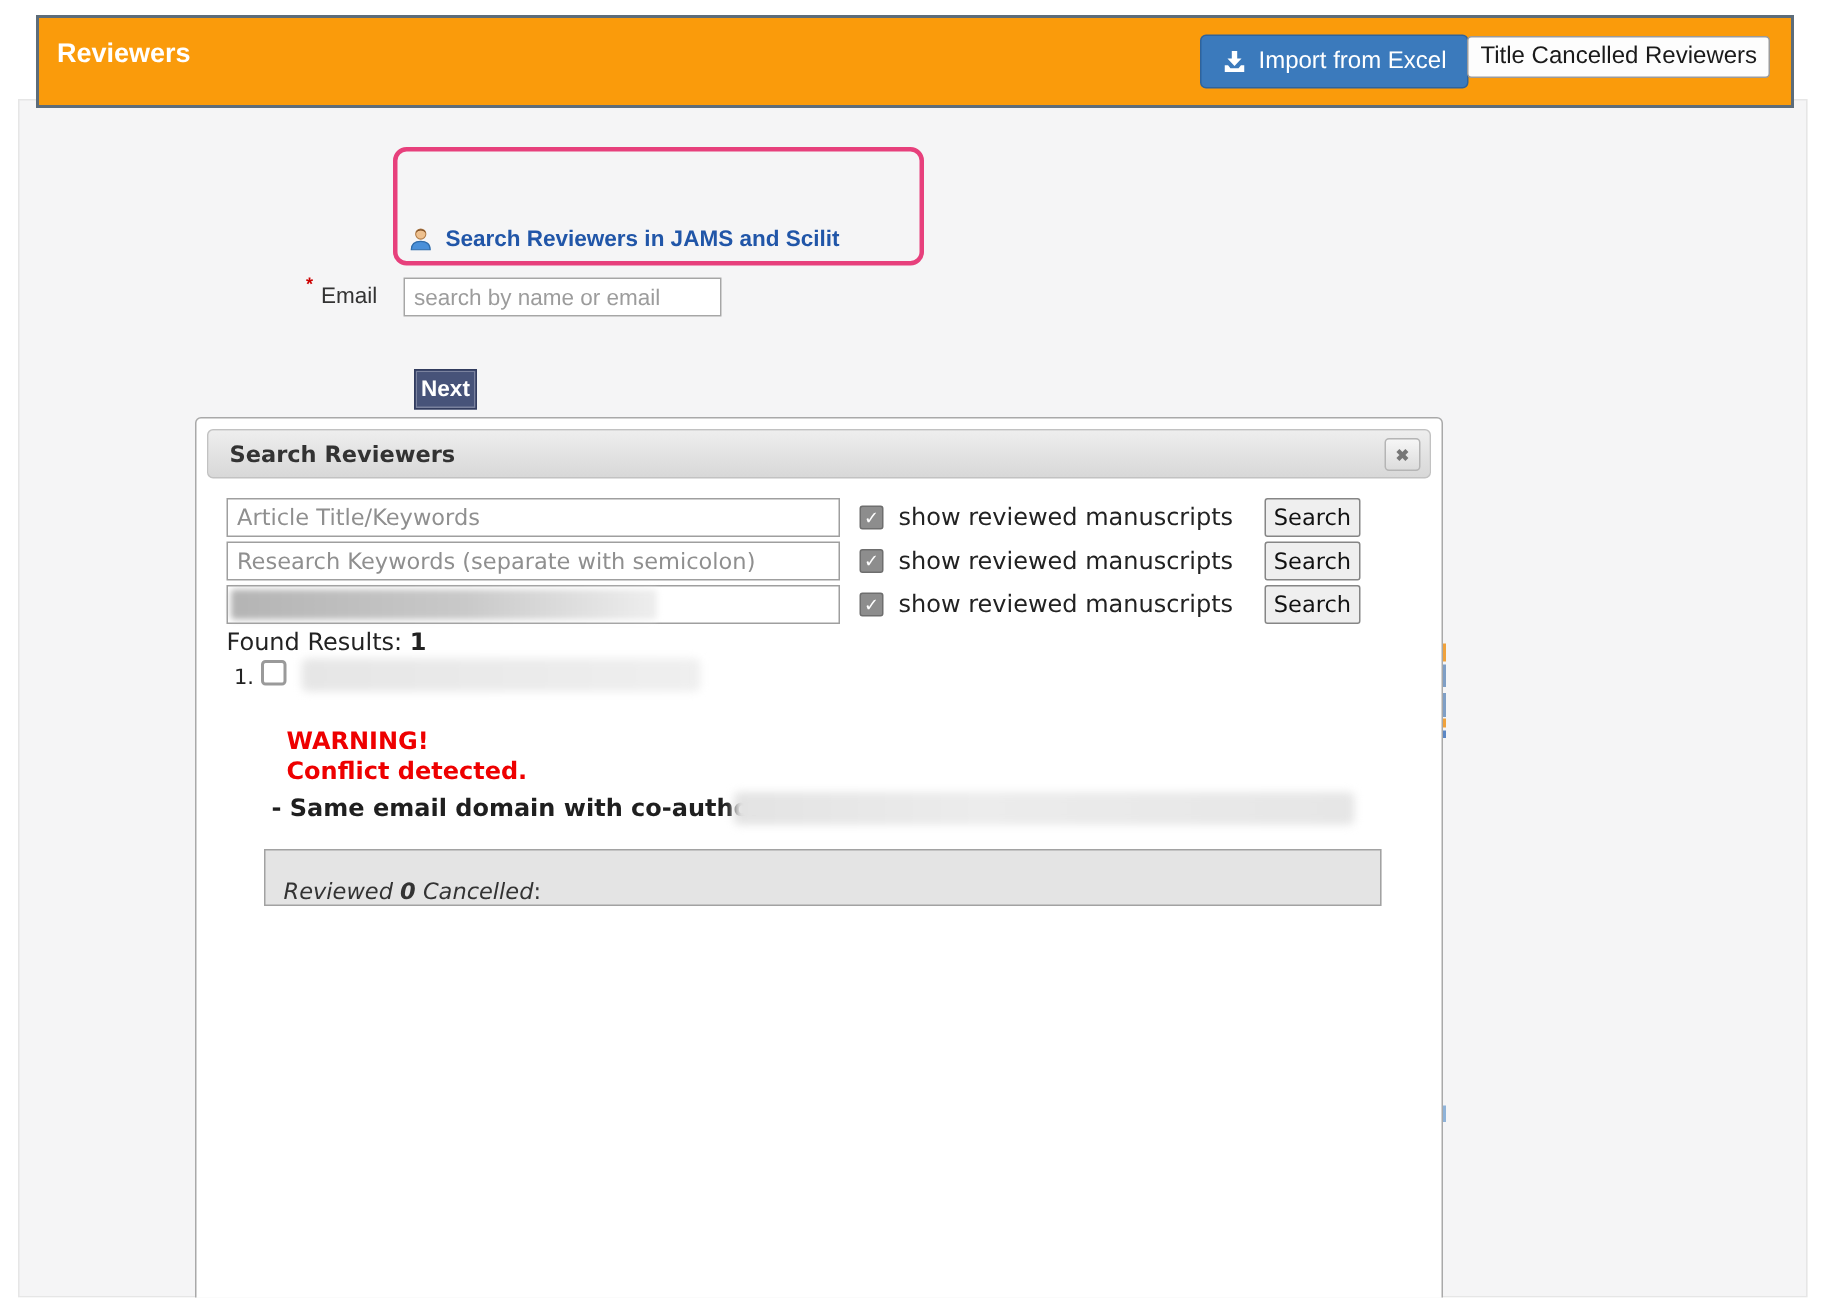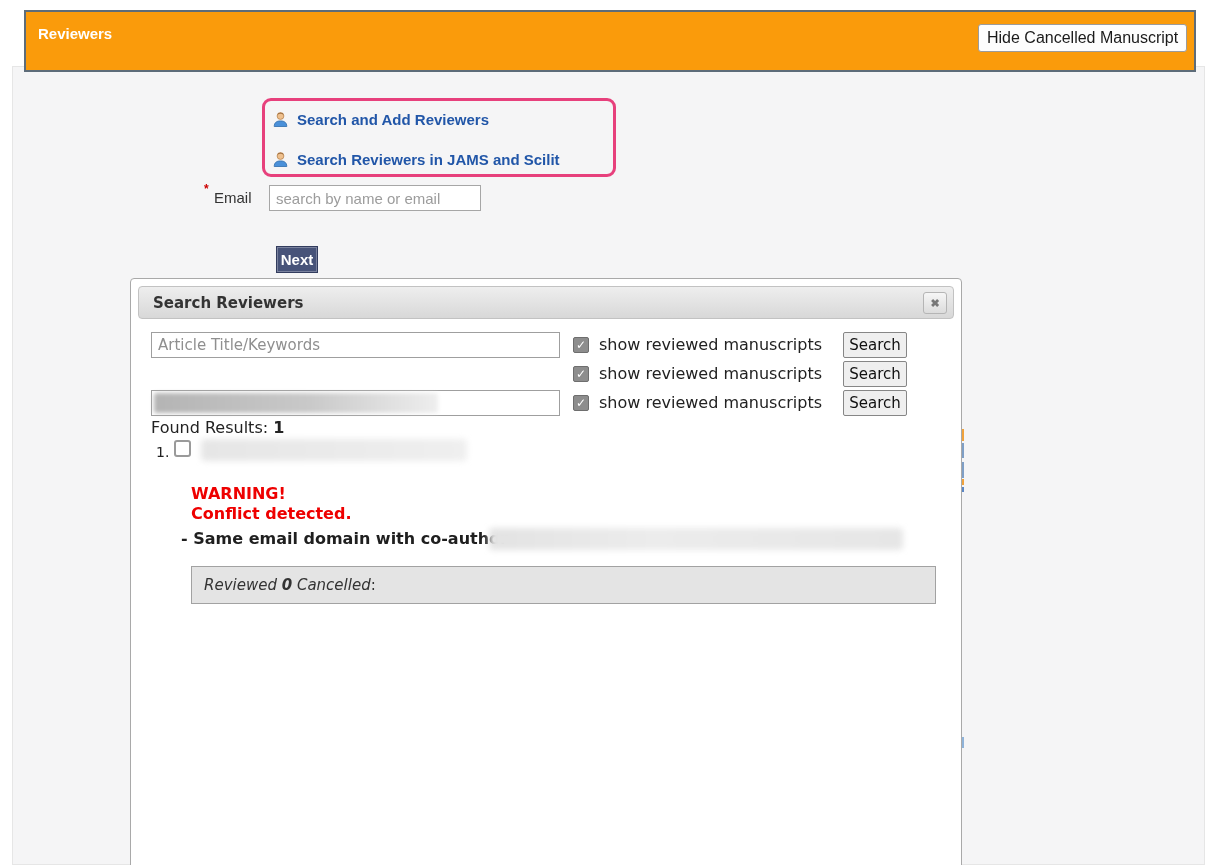--- a/index.html
+++ b/index.html
@@ -9,21 +9,21 @@
 
   
   #page { position:relative; width:1217px; height:865px; background:#fff; }
   .panel { left:12px; top:66px; width:1193px; height:799px;
            background:#f5f5f6; border:1px solid #e6e6e6; z-index:0; }
 
   
   .orange-header { left:24px; top:10px; width:1172px; height:62px;
                    background:#fa9b0b; border:2px solid #5d6c79; z-index:1; }
   .orange-title { position:absolute; left:12px; top:13px; color:#fff;
-                  font-size:15px; font-weight:bold; }
+                  font-size:18px; font-weight:bold; }
   .btn-import { position:absolute; left:774px; top:11px; height:36px;
                 padding:0 14px; background:#3b7abc; border:1px solid #2e639c;
                 border-radius:4px; color:#fff; font-size:16px;
                 display:flex; align-items:center; gap:8px; cursor:pointer; }
   .btn-hide { position:absolute; left:952px; top:12px; height:28px;
               padding:0 8px; background:#fdfdfd; border:1px solid #9b9b9b;
               border-radius:3px; color:#1a1a1a; font-size:16px;
               display:flex; align-items:center; cursor:pointer; }
 
   
@@ -102,59 +102,58 @@
            font-weight:bold; font-size:16px; }
   .warning2 { position:absolute; left:60px; top:225px; color:#ee0000;
            font-weight:bold; font-size:16px; }
 
   .conflict-line { position:absolute; left:50px; top:250px; color:#1f1f1f;
            font-weight:bold; font-size:16px; }
   .conflict-blur { position:absolute; left:358px; top:249px; width:414px; height:22px;
            background:linear-gradient(90deg,#e3e3e3,#ececec 40%,#e6e6e6);
            filter:blur(3px); border-radius:4px; }
 
-  .reviewed-bar { position:absolute; left:60px; top:287px; width:745px; height:38px;
+  .reviewed-bar { position:absolute; left:45px; top:287px; width:745px; height:38px;
            background:#e4e4e4; border:1px solid #a2a2a2;
-           display:flex; align-items:center; padding-left:12px;
+           display:flex; align-items:flex-end; padding-left:12px;
            font-size:15px; color:#333; }
   .rv-it { font-style:italic; } .rv-b { font-weight:bold; font-style:italic; }
   .reviewed-bar span { white-space:pre; }
 
   .btn-add { position:absolute; left:321px; top:336px; width:210px; height:27px;
            background:#f1f1f1; border:1px solid #8c8c8c; border-radius:2px;
            font-size:16px; color:#111; font-family:"DejaVu Sans",sans-serif; cursor:pointer; }
 
   .icon-svg { display:block; }
 </style>
 </head>
 <body>
 
 <div id="page">
 
   <div class="abs panel"></div>
 
   <div class="abs orange-header">
     <div class="orange-title">Reviewers</div>
+    <button class="btn-import">
+      <span>
+        <svg class="icon-svg" width="16" height="16" viewBox="0 0 16 16">
+          <path d="M6.2 1h3.6v5h2.9L8 11 3.3 6h2.9z" fill="#ffffff"></path>
+          <path d="M1.5 10.5h2.2l1.6 2h5.4l1.6-2h2.2V15h-13z" fill="#ffffff"></path>
+        </svg>
+      </span>
+      <span>Import from Excel</span>
+    </button>
     <button class="btn-hide">
-      <span>Hide Cancelled Manuscript</span>
+      <span>Title Cancelled Reviewers</span>
     </button>
   </div>
 
   <div class="abs links-highlight"></div>
 
-  <div class="abs link-row r1">
-    <span>
-      <svg class="icon-svg" width="17" height="17" viewBox="0 0 17 17">
-        <path d="M2.2 15.5c0-4 2.6-5.6 6.3-5.6s6.3 1.6 6.3 5.6z" fill="#4a90d9" stroke="#2f6cab" stroke-width="0.8"></path>
-        <circle cx="8.5" cy="5" r="3.4" fill="#eec08e" stroke="#b07a44" stroke-width="0.7"></circle>
-        <path d="M5.2 4.4 a3.4 3.4 0 0 1 6.6 0 c-1-1.4-2.2-1.8-3.3-1.8s-2.3.4-3.3 1.8z" fill="#7a4b22"></path>
-      </svg>
-    </span>
-    <span class="link-label">Search and Add Reviewers</span>
-  </div>
   <div class="abs link-row r2">
     <span>
       <svg class="icon-svg" width="17" height="17" viewBox="0 0 17 17">
         <path d="M2.2 15.5c0-4 2.6-5.6 6.3-5.6s6.3 1.6 6.3 5.6z" fill="#4a90d9" stroke="#2f6cab" stroke-width="0.8"></path>
         <circle cx="8.5" cy="5" r="3.4" fill="#eec08e" stroke="#b07a44" stroke-width="0.7"></circle>
         <path d="M5.2 4.4 a3.4 3.4 0 0 1 6.6 0 c-1-1.4-2.2-1.8-3.3-1.8s-2.3.4-3.3 1.8z" fill="#7a4b22"></path>
       </svg>
     </span>
     <span class="link-label">Search Reviewers in JAMS and Scilit</span>
   </div>
@@ -178,20 +177,21 @@
     </div>
 
     <div class="search-row sr0">
       <input class="sr-input" type="text" placeholder="Article Title/Keywords" style="">
       <span class="sr-check"></span>
       <span class="sr-label">show reviewed manuscripts</span>
       <button class="sr-btn">Search</button>
     </div>
 
     <div class="search-row sr1">
+      <input class="sr-input" type="text" placeholder="Research Keywords (separate with semicolon)" style="">
       <span class="sr-check"></span>
       <span class="sr-label">show reviewed manuscripts</span>
       <button class="sr-btn">Search</button>
     </div>
 
     <div class="search-row sr2">
       <input class="sr-input" type="text" placeholder="" style="">
       <span class="redact-input"></span>
       <span class="sr-check"></span>
       <span class="sr-label">show reviewed manuscripts</span>

